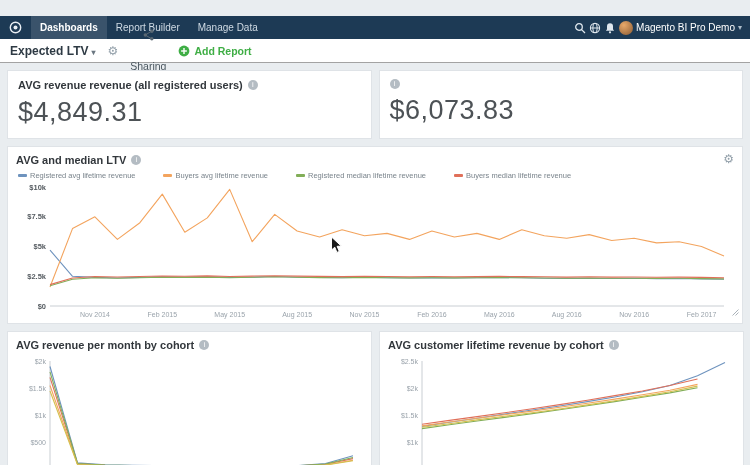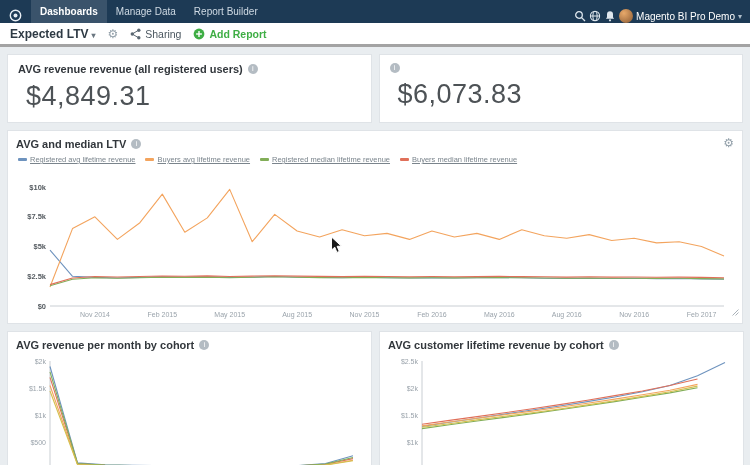--- a/index.html
+++ b/index.html
@@ -1,50 +1,50 @@
 <!DOCTYPE html>
 <html><head>
 <meta charset="utf-8">
 <style>
   * { margin:0; padding:0; box-sizing:border-box; }
   html,body { width:750px; height:465px; overflow:hidden; }
   body { font-family:"Liberation Sans", sans-serif; background:#e9edf0; position:relative; }
 
   
-  .topnav { height:23px; background:#1d3a55; display:flex; align-items:flex-end; padding:0 8px; color:#dfe7ee; }
+  .topnav { height:23px; background:#1d3a55; display:flex; align-items:center; padding:0 8px; color:#dfe7ee;margin-top:16px; }
   .logo { width:15px; height:15px; margin-right:8px; display:inline-flex; cursor:pointer; }
   .nav-item { font-size:10px; color:#cfdae4; padding:0 9px; line-height:23px; text-decoration:none; cursor:pointer; white-space:nowrap; }
   .nav-item.active { background:rgba(255,255,255,0.13); color:#fff; font-weight:bold; }
   .nav-right { margin-left:auto; display:flex; align-items:center; gap:3px; }
   .nav-icon { display:inline-flex; cursor:pointer; }
   .avatar { width:14px; height:14px; border-radius:50%; background:radial-gradient(circle at 35% 30%, #e8a96a, #8a5a33); display:inline-block; cursor:pointer; }
   .user { font-size:10px; color:#fff; cursor:pointer; white-space:nowrap; }
   .caret { font-size:8px; color:#aebdc9; cursor:pointer; }
 
   
-  .toolbar { height:24px; background:#fff; border-bottom:3px solid #a3a3a3; display:flex; align-items:center; padding:0 10px; gap:12px; }
+  .toolbar { height:24px; background:#fff; border-bottom:1px solid #a3a3a3; display:flex; align-items:center; padding:0 10px; gap:12px; }
   .dash-title { font-size:12px; font-weight:bold; color:#2e3a44; cursor:pointer; }
   .dash-title .caret { color:#6a7680; margin-left:3px; }
   .gear { font-size:12px; color:#93a0aa; cursor:pointer; line-height:1; }
-  .tool-link { display:inline-flex; align-items:center; gap:4px; font-size:10.5px; color:#4a565f; cursor:pointer; }
+  .tool-link { display:inline-flex; align-items:center; gap:19px; font-size:10.5px; color:#4a565f; cursor:pointer;flex-direction:column; }
   .add-report { display:inline-flex; align-items:center; gap:4px; font-size:10.5px; font-weight:bold; color:#3fae45; cursor:pointer;text-align:right; }
 
   
   .content { padding:7px; display:flex; flex-direction:column; gap:7px; }
   .card { background:#fff; border:1px solid #dfe3e7; }
   .kpi-row { display:flex; gap:7px; }
   .kpi { flex:1; padding:8px 10px 10px; }
   .panel-title-row { display:flex; align-items:center; gap:5px; }
   .panel-title { font-size:11px; font-weight:bold; color:#32373c; }
   .info { width:10px; height:10px; border-radius:50%; background:#b4bcc3; color:#fff; font-size:7.5px; line-height:10px; text-align:center; display:inline-block; font-style:normal; cursor:pointer; flex:none; }
-  .kpi-value { margin-top:6px; font-size:27px; font-weight:300; color:#4d5256; letter-spacing:0.5px;margin-left:8px; }
+  .kpi-value { margin-top:6px; font-size:27px; font-weight:300; color:#4d5256; letter-spacing:0.5px; }
 
   .panel { padding:7px 8px 4px; position:relative; }
   .panel .gear { position:absolute; top:6px; right:8px; }
-  .legend { display:flex; gap:10px; margin:5px 0 17px 2px; font-size:7.5px; color:#7a848c; flex-wrap:nowrap;text-decoration:underline; }
+  .legend { display:flex; gap:28px; margin:5px 0 1px 2px; font-size:7.5px; color:#7a848c; flex-wrap:nowrap; }
   .legend-item { display:inline-flex; align-items:center; gap:3px; cursor:pointer; white-space:nowrap; }
   .swatch { width:9px; height:3px; border-radius:1px; display:inline-block; }
 
   .bottom-row { display:flex; gap:7px; }
   .bottom-row .panel { flex:1; }
 
   svg.chart { display:block; }
   svg.chart text { font-size:7px; fill:#9aa3ab; font-family:"Liberation Sans", sans-serif; }
   svg.chart text.yb { font-size:7.5px; fill:#555b60; font-weight:bold; }
 
@@ -56,22 +56,22 @@
 
 <header class="topnav">
   <span class="logo">
     <svg width="15" height="15" viewBox="0 0 15 15">
       <circle cx="7.5" cy="7.5" r="5.2" fill="none" stroke="#e8eef4" stroke-width="1.4"></circle>
       <circle cx="7.5" cy="7.5" r="2" fill="#e8eef4"></circle>
     </svg>
   </span>
   <nav style="display:flex;">
     <a class="nav-item active">Dashboards</a>
+    <a class="nav-item">Report Builder</a>
     <a class="nav-item">Manage Data</a>
-    <a class="nav-item">Report Builder</a>
   </nav>
   <div class="nav-right">
     <span class="nav-icon">
       <svg width="12" height="12" viewBox="0 0 12 12">
           <circle cx="5" cy="5" r="3.3" fill="none" stroke="#dfe7ee" stroke-width="1.3"></circle>
           <line x1="7.6" y1="7.6" x2="11" y2="11" stroke="#dfe7ee" stroke-width="1.3"></line>
         </svg>
     </span>
     <span class="nav-icon">
       <svg width="12" height="12" viewBox="0 0 12 12">

